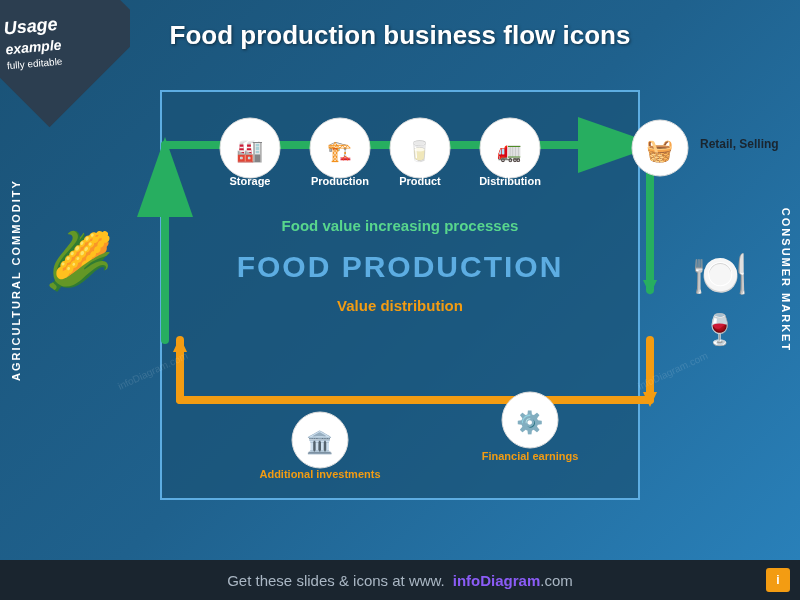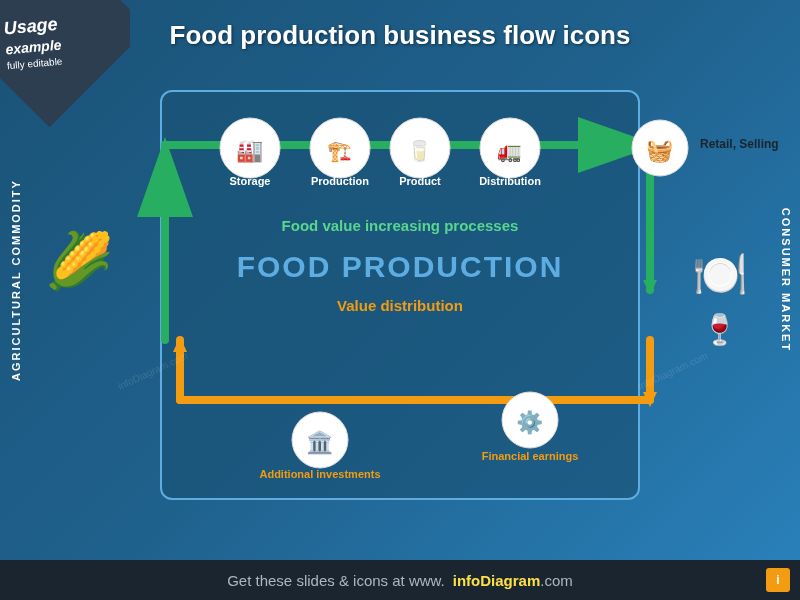--- a/index.html
+++ b/index.html
@@ -79,21 +79,21 @@
     }
 
     
     .diagram-box {
       position: absolute;
       top: 90px;
       left: 160px;
       right: 160px;
       bottom: 60px;
       border: 2px solid #5dade2;
-      border-radius: 12px;
+      border-radius: 0;
       background: rgba(26, 82, 118, 0.7);
     }
 
     
     .side-label-left {
       position: absolute;
       left: 10px;
       top: 50%;
       transform: translateY(-50%);
       color: white;
@@ -128,21 +128,21 @@
       height: 560px;
       pointer-events: none;
     }
 
     
     .footer-text {
       color: #aab7c4;
       font-size: 15px;
     }
     .footer-text strong {
-      color: #fde047;
+      color: #8b5cf6;
       padding-left: 8px;
     }
 
     
     .info-icon {
       position: absolute;
       bottom: 8px;
       right: 10px;
       width: 24px;
       height: 24px;

